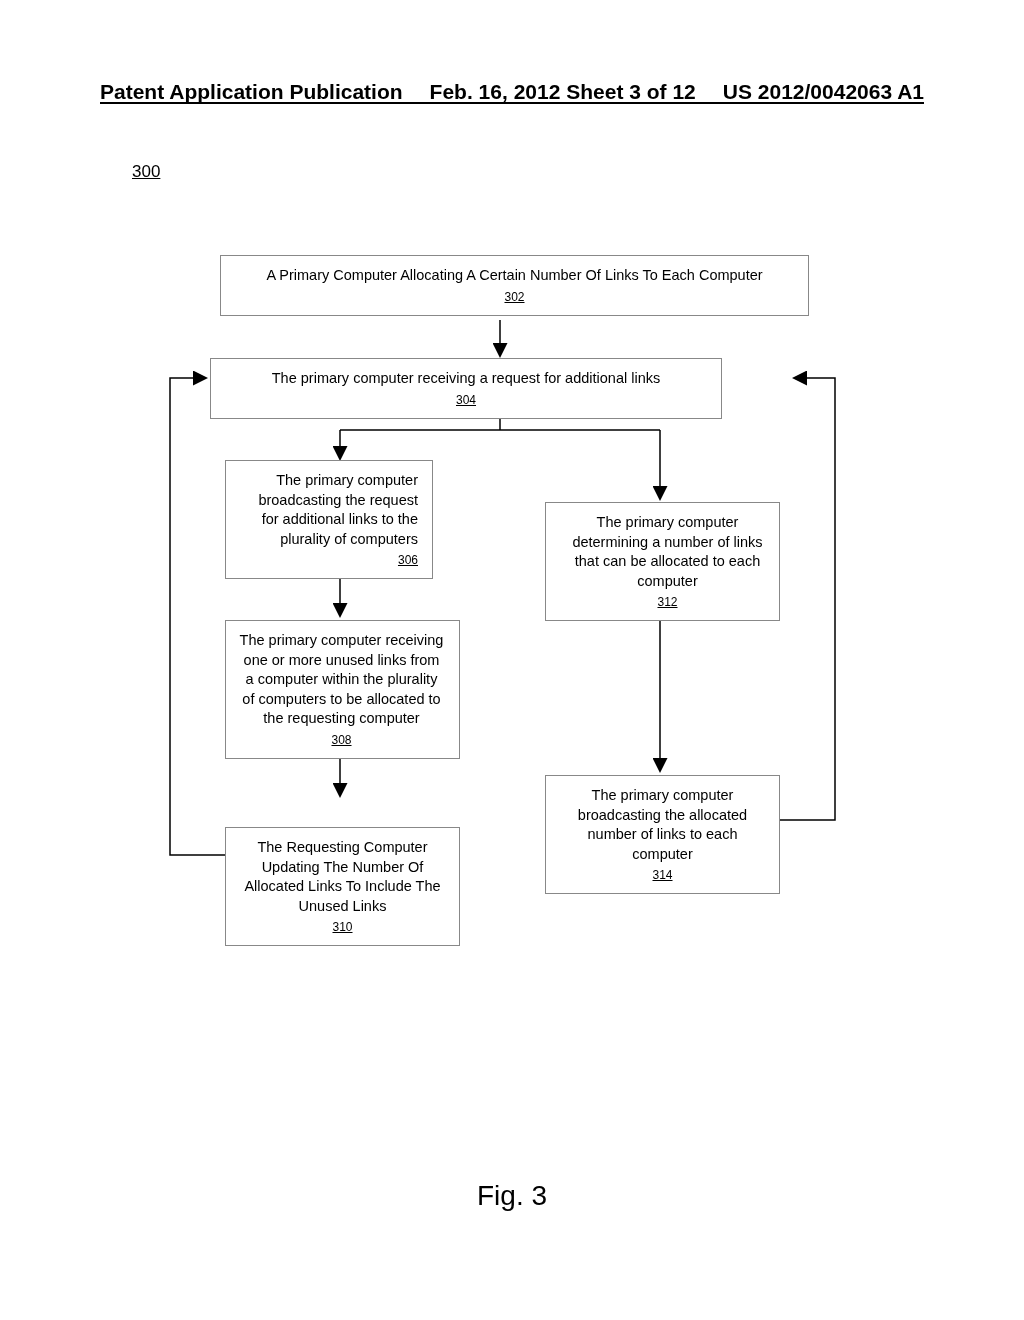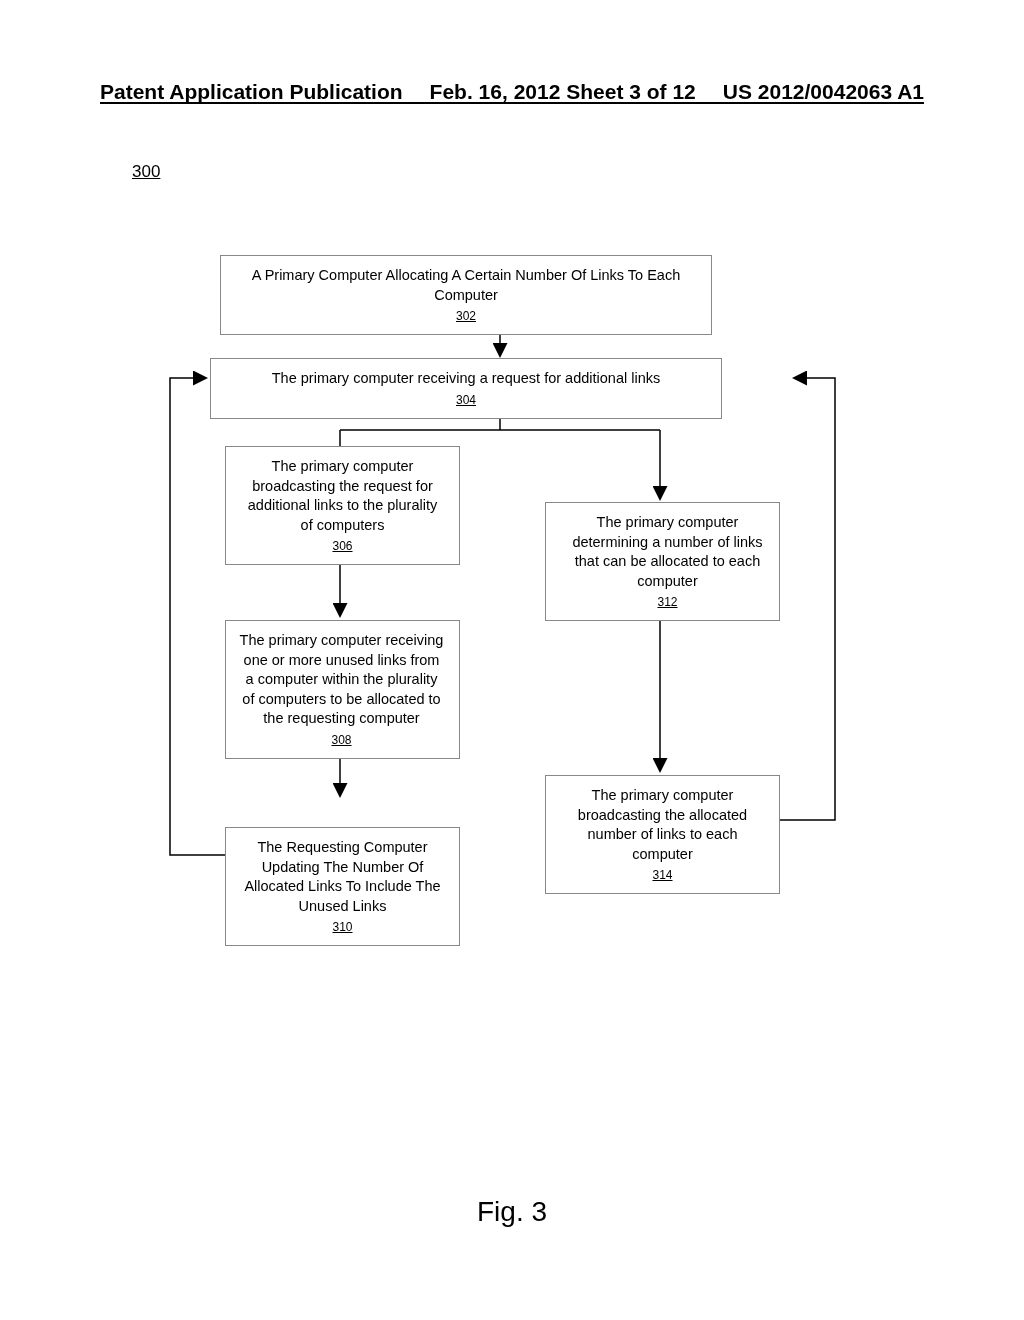--- a/index.html
+++ b/index.html
@@ -57,21 +57,20 @@
   font-size: 12px;
   margin-top: 3px;
 }
 .fig-caption {
   position: absolute;
   top: 1180px;
   left: 0;
   right: 0;
   text-align: center;
   font-size: 28px;
-  margin-top: 16px;
 }
 svg.arrows {
   position: absolute;
   top: 0;
   left: 0;
   width: 1024px;
   height: 800px;
 }
 </style>
 </head>
@@ -108,31 +107,31 @@
 
     <line x1="340" y1="500" x2="340" y2="555" stroke="#000" stroke-width="1.5" marker-end="url(#ah)"></line>
 
     <line x1="660" y1="370" x2="660" y2="530" stroke="#000" stroke-width="1.5" marker-end="url(#ah)"></line>
 
     <polyline points="225,615 170,615 170,138 205,138" fill="none" stroke="#000" stroke-width="1.5" marker-end="url(#ah)"></polyline>
 
     <polyline points="780,580 835,580 835,138 795,138" fill="none" stroke="#000" stroke-width="1.5" marker-end="url(#ah)"></polyline>
   </svg>
 
-  <div class="box" style="left:220px; top:15px; width:492px;">
+  <div class="box" style="left:220px; top:15px; width:589px;">
     <span>A Primary Computer Allocating A Certain Number Of Links To Each Computer</span>
     <span class="ref">302</span>
   </div>
 
   <div class="box" style="left:210px; top:118px; width:512px;">
     <span>The primary computer receiving a request for additional links</span>
     <span class="ref">304</span>
   </div>
 
-  <div class="box" style="left:225px; top:206px; width:235px;">
+  <div class="box" style="left:225px; top:220px; width:208px;text-align:right;">
     <span>The primary computer broadcasting the request for additional links to the plurality of computers</span>
     <span class="ref">306</span>
   </div>
 
   <div class="box" style="left:545px; top:262px; width:235px;padding-left:24px;">
     <span>The primary computer determining a number of links that can be allocated to each computer</span>
     <span class="ref">312</span>
   </div>
 
   <div class="box" style="left:225px; top:380px; width:235px;padding-left:12px;">

